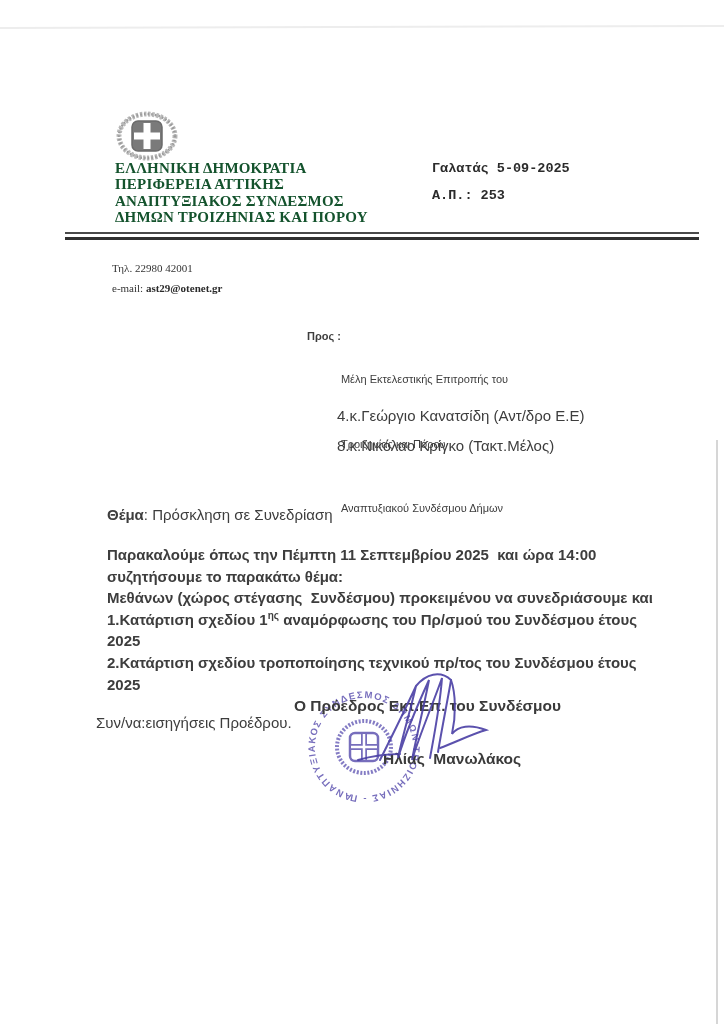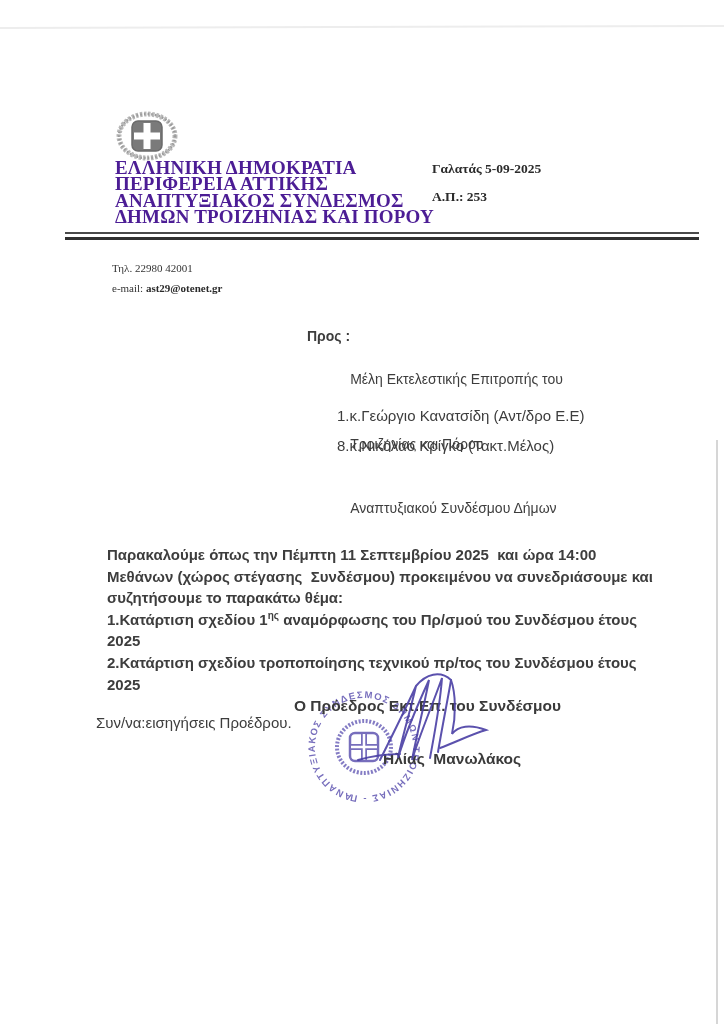--- a/index.html
+++ b/index.html
@@ -22,47 +22,47 @@
   .scan-right {
     position: absolute; left: 716px; top: 440px; width: 2px; height: 584px;
     background: #d6d6d6;
   }
 
   
   .logo { position: absolute; left: 116px; top: 111px; }
   .org-block {
     position: absolute; left: 115px; top: 160px;
     font-family: "Liberation Serif", serif;
-    font-weight: bold; font-size: 19px; line-height: 16.4px;
-    color: #4c1d95; letter-spacing: 0.2px;
+    font-weight: bold; font-size: 15px; line-height: 16.4px;
+    color: #14532d; letter-spacing: 0.2px;
   }
   .meta-block {
     position: absolute; left: 432px; top: 161px;
-    font-family: Liberation Serif, serif;
+    font-family: Liberation Mono, monospace;
     font-weight: bold; font-size: 13.5px; color: #2b2b2b;
   }
   .meta-protocol { margin-top: 12px; }
 
   .rule {
     position: absolute; left: 65px; top: 232px; width: 634px; height: 8px;
     border-top: 2px solid #4a4a4a;
     border-bottom: 3px solid #303030;
   }
 
   .contact {
     position: absolute; left: 112px; top: 259px;
     font-family: "Liberation Serif", serif;
     font-size: 11px; line-height: 19.5px; color: #333333;
   }
   .contact b { color: #2b2b2b; }
 
   
   .recipient {
     position: absolute; left: 307px; top: 326px;
-    font-size: 14px; line-height: 21.5px; color: #3d3d3d;
+    font-size: 11px; line-height: 21.5px; color: #3d3d3d;
     display: flex;
   }
   .recipient-label { font-weight: bold; white-space: pre; }
   .recipient-lines { white-space: pre; }
 
   .members {
     position: absolute; left: 337px; top: 407px;
     font-size: 15px; color: #3d3d3d;
   }
   .members .member { margin-bottom: 12.5px; }
@@ -143,29 +143,32 @@
   <div class="recipient">
     <span class="recipient-label">Προς :</span>
     <div class="recipient-lines">
       <div>Μέλη Εκτελεστικής Επιτροπής του</div>
       <div>Τροιζηνίας και Πόρου</div>
       <div>Αναπτυξιακού Συνδέσμου Δήμων</div>
     </div>
   </div>
 
   <div class="members">
-    <div class="member">1.κ.Γεώργιο Κανατσίδη (Αντ/δρο Ε.Ε)</div>
+    <div class="member">4.κ.Γεώργιο Κανατσίδη (Αντ/δρο Ε.Ε)</div>
     <div class="member">8.κ.Νικόλαο Κρίγκο (Τακτ.Μέλος)</div>
   </div>
 
+  <div class="subject">
+    <span class="subject-label">Θέμα</span><span>: Πρόσκληση σε Συνεδρίαση</span>
+  </div>
 
   <div class="body-text">
     <div class="line">Παρακαλούμε όπως την Πέμπτη 11 Σεπτεμβρίου 2025  και ώρα 14:00</div>
+    <div class="line">συζητήσουμε το παρακάτω θέμα:</div>
     <div class="line">Μεθάνων (χώρος στέγασης  Συνδέσμου) προκειμένου να συνεδριάσουμε και</div>
-    <div class="line">συζητήσουμε το παρακάτω θέμα:</div>
     <div class="line"><span>1.Κατάρτιση σχεδίου 1</span><sup>ης</sup><span> αναμόρφωσης του Πρ/σμού του Συνδέσμου έτους</span></div>
     <div class="line">2025</div>
     <div class="line">2.Κατάρτιση σχεδίου τροποποίησης τεχνικού πρ/τος του Συνδέσμου έτους</div>
     <div class="line">2025</div>
   </div>
 
   <div class="stamp">
     <svg width="134" height="132" viewBox="0 0 134 132">
       <g transform="rotate(-76 67 66)">
         <defs>

